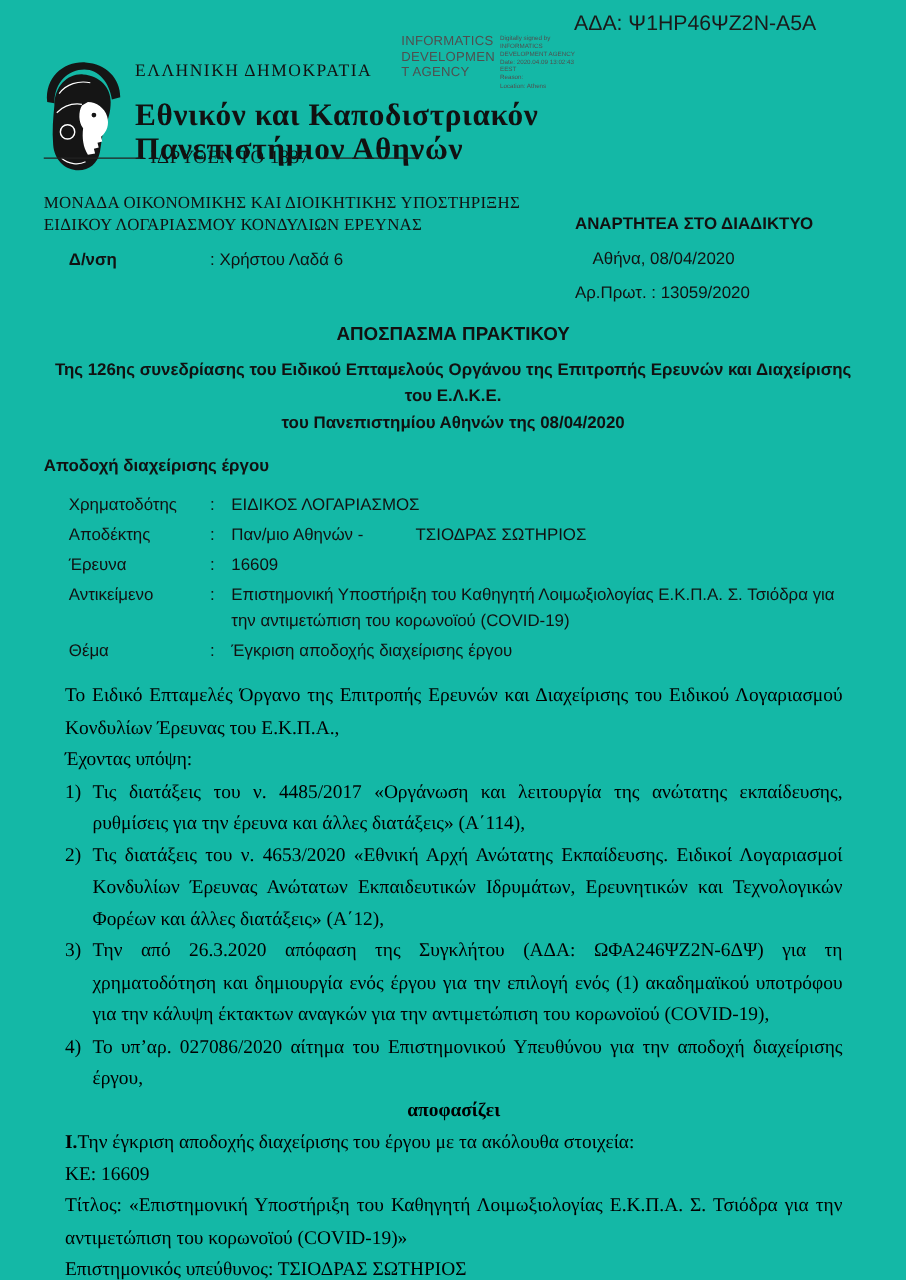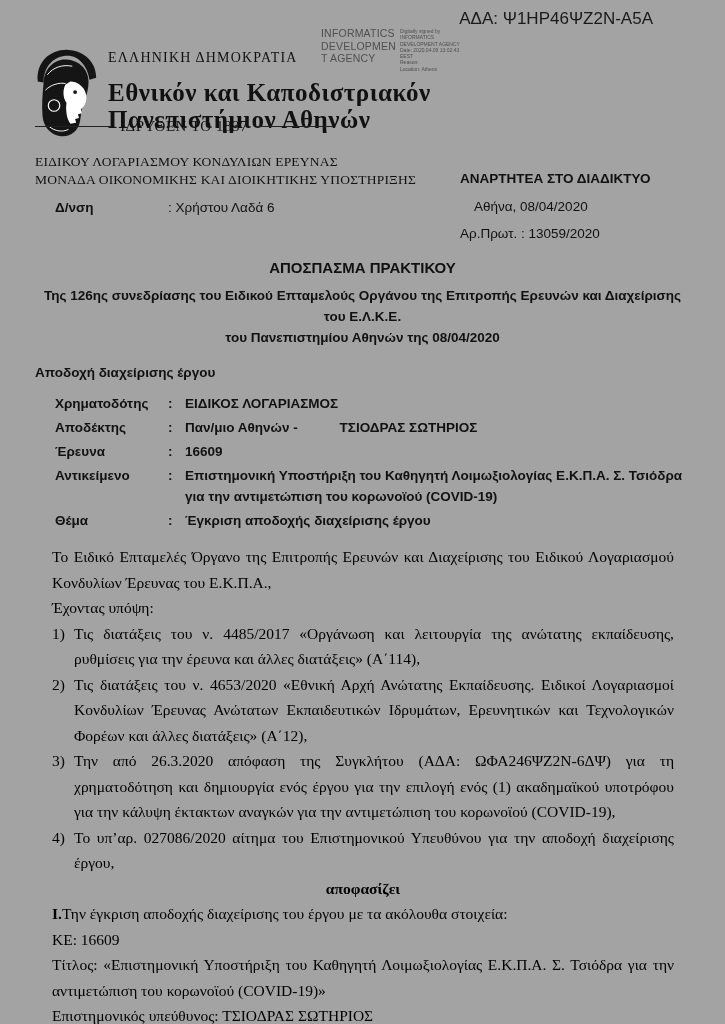--- a/index.html
+++ b/index.html
@@ -1,19 +1,19 @@
 <!DOCTYPE html>
 <html><head>
 <meta charset="utf-8">
 <style>
   * { margin:0; padding:0; box-sizing:border-box; }
   html,body { background:#888; }
   .page {
     position:relative; width:725px; height:1024px; margin:0 auto;
-    background:#a3a3a3; color:#111;
+    background:#14b8a6; color:#111;
     font-family:"Liberation Sans", sans-serif;
     overflow:hidden;
   }
   
   .ada {
     position:absolute; top:9px; left:0; right:72px;
     text-align:right; font-size:17px; color:#1a1a1a;
   }
   
   .sigblock { position:absolute; top:27px; left:321px; width:140px; display:flex; gap:5px; }
@@ -41,21 +41,21 @@
   .protocol  { position:absolute; left:460px; top:226px; font-size:13.5px; }
   
   .contact { position:absolute; left:55px; top:200px; font-size:13.5px; }
   .crow { display:flex; margin-bottom:9px; }
   .clabel { width:113px; font-weight:bold; }
   
   .content { position:absolute; top:259px; left:35px; width:655px; }
   .title { text-align:center; font-weight:bold; font-size:15px; }
   .subtitle { text-align:center; font-weight:bold; font-size:13.5px; line-height:21px; margin-top:9px; }
   .sec-heading { font-weight:bold; font-size:13.5px; margin-top:17px; }
-  .fields { margin:13px 0 12px 20px; font-weight:bold; font-size:13.5px; }
+  .fields { margin:13px 0 12px 20px; font-weight:normal; font-size:13.5px; }
   .frow { display:flex; line-height:21px; margin-bottom:3px; }
   .flabel { width:113px; flex:none; }
   .fcolon { width:17px; flex:none; }
   .fvalue { flex:1; }
   .fextra { margin-left:38px; }
   .body {
     margin:13px 16px 0 17px;
     font-family:"Liberation Serif", serif; font-size:15.5px; line-height:25.5px;
     text-align:justify; color:#000;
   }
@@ -109,22 +109,22 @@
     <div class="uni">Πανεπιστήμιον Αθηνών</div>
   </div>
 
   <div class="founded">
     <span class="rule"></span>
     <span>ΙΔΡΥΘΕΝ ΤΟ 1837</span>
     <span class="rule"></span>
   </div>
 
   <div class="unit">
+    <div>ΜΟΝΑΔΑ ΟΙΚΟΝΟΜΙΚΗΣ ΚΑΙ ΔΙΟΙΚΗΤΙΚΗΣ ΥΠΟΣΤΗΡΙΞΗΣ</div>
     <div>ΕΙΔΙΚΟΥ ΛΟΓΑΡΙΑΣΜΟΥ ΚΟΝΔΥΛΙΩΝ ΕΡΕΥΝΑΣ</div>
-    <div>ΜΟΝΑΔΑ ΟΙΚΟΝΟΜΙΚΗΣ ΚΑΙ ΔΙΟΙΚΗΤΙΚΗΣ ΥΠΟΣΤΗΡΙΞΗΣ</div>
   </div>
 
   <div class="web-post">ΑΝΑΡΤΗΤΕΑ ΣΤΟ ΔΙΑΔΙΚΤΥΟ</div>
   <div class="city-date">Αθήνα, 08/04/2020</div>
   <div class="protocol">Αρ.Πρωτ. : 13059/2020</div>
 
   <div class="contact">
     <div class="crow">
       <span class="clabel">Δ/νση</span>
       <span>: Χρήστου Λαδά 6</span>

